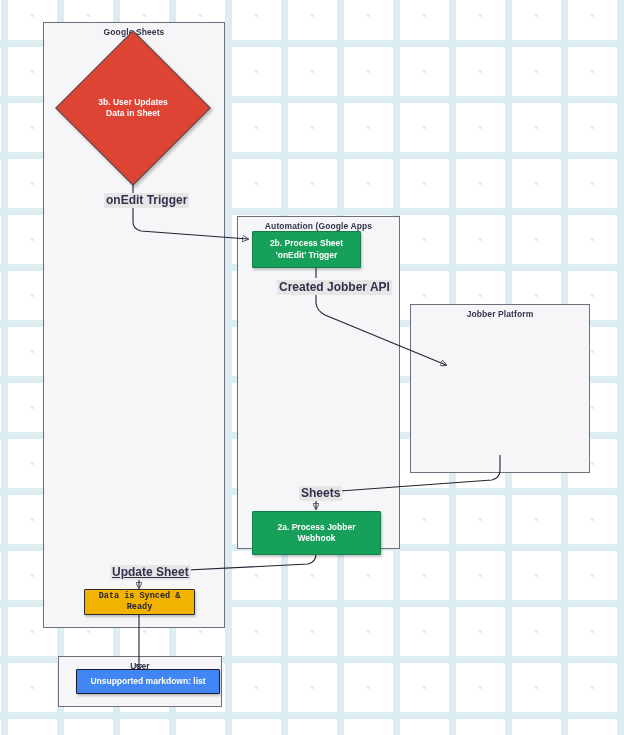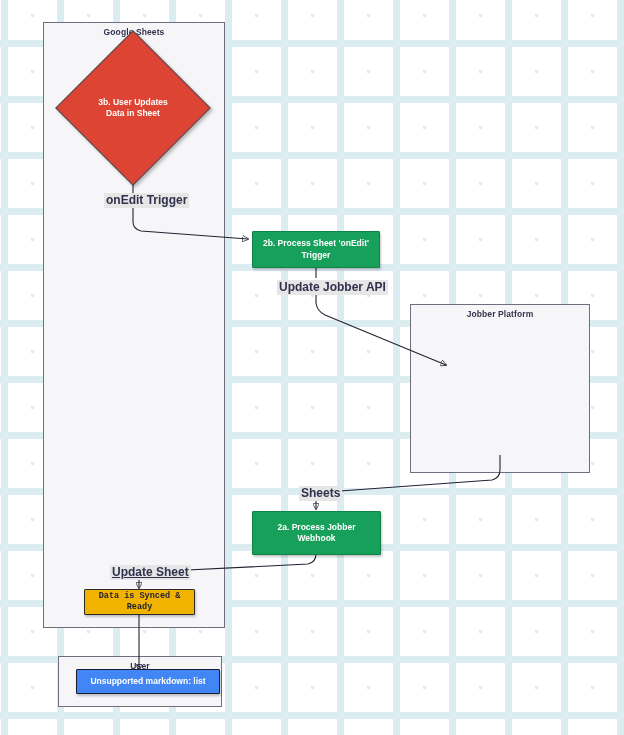--- a/index.html
+++ b/index.html
@@ -140,20 +140,23 @@
 </style>
 </head>
 <body>
 
 <div id="canvas">
 
   <div class="cluster" style="left:43px; top:22px; width:182px; height:606px;">
     <div class="cluster-label">Google Sheets</div>
   </div>
 
+  <div class="cluster" style="left:237px; top:216px; width:163px; height:333px;">
+    <div class="cluster-label">Automation (Google Apps</div>
+  </div>
 
   <div class="cluster" style="left:410px; top:304px; width:180px; height:169px;">
     <div class="cluster-label">Jobber Platform</div>
   </div>
 
   <div class="cluster" style="left:58px; top:656px; width:164px; height:51px;">
     <div class="cluster-label">User</div>
   </div>
 
   <svg class="edges" viewBox="0 0 624 735">
@@ -180,38 +183,38 @@
     <path d="M 139,578 L 139,588" marker-end="url(#arrow)"></path>
 
     <path d="M 139,615 L 139,670" marker-end="url(#arrow)"></path>
   </svg>
 
   <div class="diamond" style="left:78px; top:53px; width:110px; height:110px;">
     <div class="shape"></div>
     <div class="lbl">3b. User Updates Data in Sheet</div>
   </div>
 
-  <div class="node rect green" style="left:252px; top:231px; width:128px; height:37px;">
+  <div class="node rect green" style="left:252px; top:231px; width:109px; height:37px;">
     <span class="lbl">2b. Process Sheet 'onEdit' Trigger</span>
   </div>
 
 
   <div class="node rect green" style="left:252px; top:511px; width:129px; height:44px;">
     <span class="lbl">2a. Process Jobber Webhook</span>
   </div>
 
   <div class="node rect orange" style="left:84px; top:589px; width:111px; height:26px;">
     <span class="lbl">Data is Synced &amp; Ready</span>
   </div>
 
   <div class="node rect blue" style="left:76px; top:669px; width:144px; height:25px;">
     <span class="lbl">Unsupported markdown: list</span>
   </div>
 
   <div class="edge-label" style="left:104px; top:193px;">onEdit Trigger</div>
 
-  <div class="edge-label" style="left:277px; top:280px;">Update Jobber API</div>
+  <div class="edge-label" style="left:277px; top:280px;">Created Jobber API</div>
 
   <div class="edge-label" style="left:299px; top:486px;">Sheets</div>
 
   <div class="edge-label" style="left:110px; top:565px;text-decoration:underline;">Update Sheet</div>
 
 </div>
 
 </body></html>

